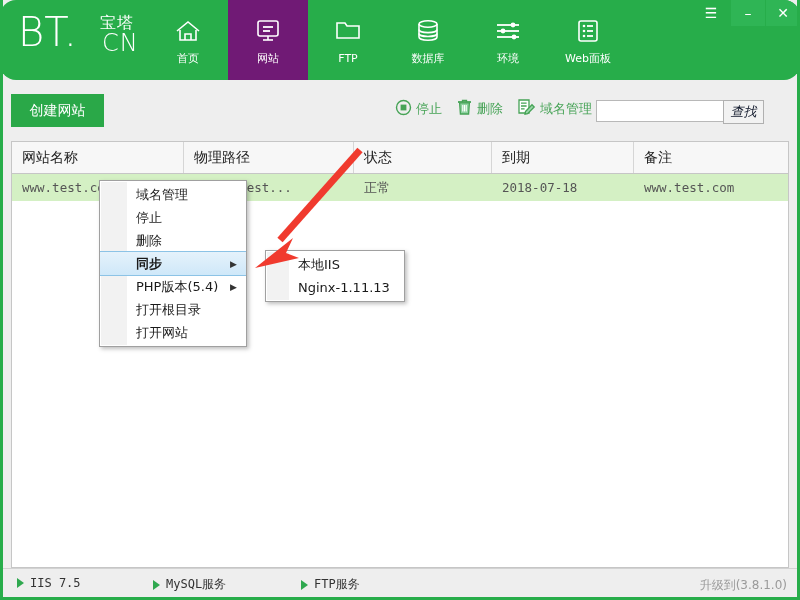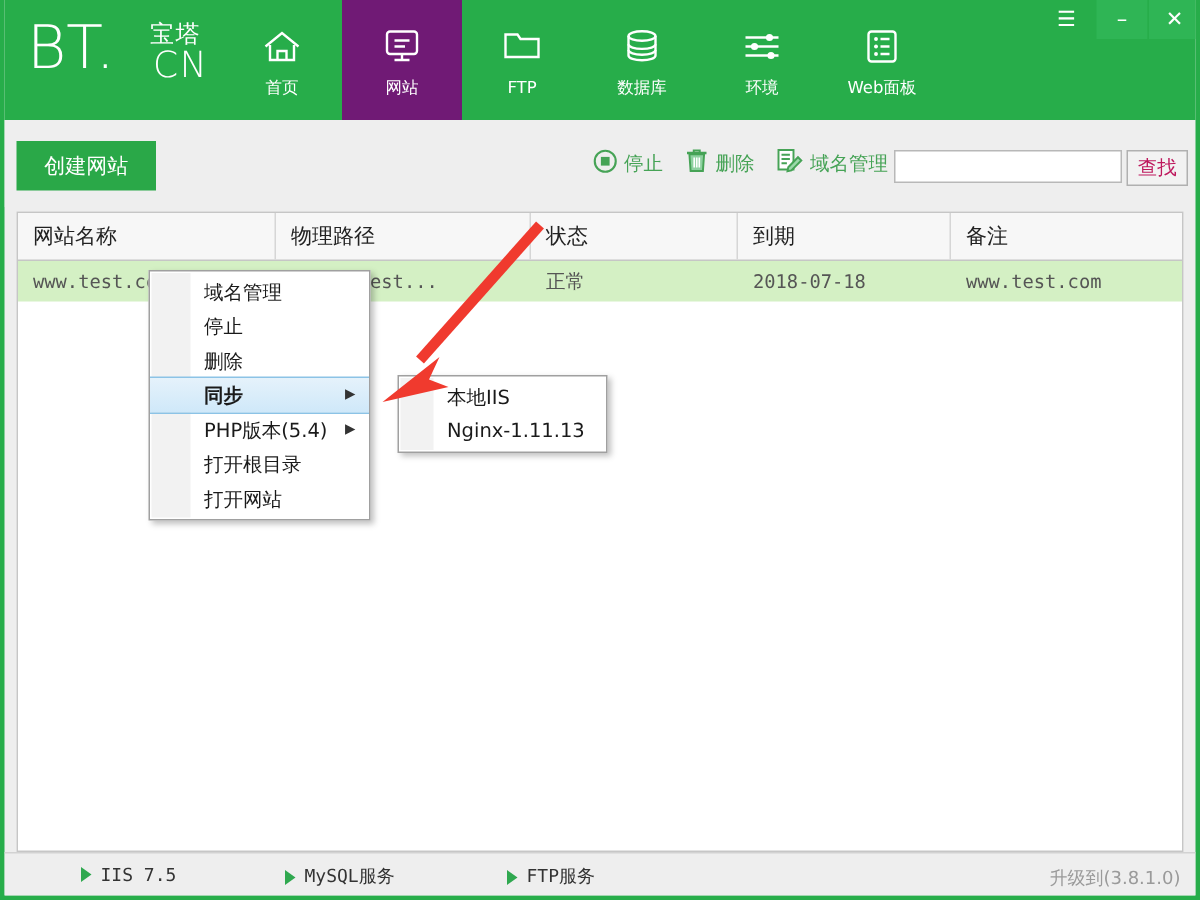--- a/index.html
+++ b/index.html
@@ -26,20 +26,21 @@
 
   
   .header {
     position: absolute;
     left: -3px;
     top: 0;
     width: 800px;
     height: 80px;
     background: #27ad4a;
     overflow: hidden;
+    border-radius: 16px;
   }
 
   .logo {
     position: absolute;
     left: 18px;
     top: 8px;
     width: 140px;
     height: 60px;
     color: #ffffff;
     user-select: none;
@@ -185,34 +186,35 @@
     border: 1px solid #b8b8b8;
     background: #ffffff;
     font-size: 12px;
     font-family: "DejaVu Sans", sans-serif;
     padding: 0 4px;
     color: #333;
     outline: none;
   }
   .search-btn {
     position: absolute;
-    left: 748px;
+    left: 720px;
     top: 100px;
     width: 41px;
     height: 24px;
     box-sizing: border-box;
     border: 1px solid #b0b0b0;
     background: #f2f2f2;
-    color: #be185d;
+    color: #0f172a;
     font-size: 13px;
     font-family: "DejaVu Sans", sans-serif;
     cursor: pointer;
     display: flex;
     align-items: center;
     justify-content: center;
+    font-style: italic;
   }
 
   
   .table-wrap {
     position: absolute;
     left: 8px;
     top: 141px;
     width: 778px;
     height: 427px;
     background: #ffffff;
@@ -378,21 +380,20 @@
     position: absolute;
     top: 7px;
     display: flex;
     align-items: center;
     gap: 6px;
     font-size: 12px;
     font-family: "DejaVu Sans Mono", monospace;
     color: #333333;
     cursor: pointer;
     white-space: nowrap;
-    margin-left: 37px;
   }
   .svc .tri {
     width: 0; height: 0;
     border-left: 7px solid #2fa84f;
     border-top: 5px solid transparent;
     border-bottom: 5px solid transparent;
   }
   .svc-0 { left: 14px; }
   .svc-1 { left: 150px; }
   .svc-2 { left: 298px; }

